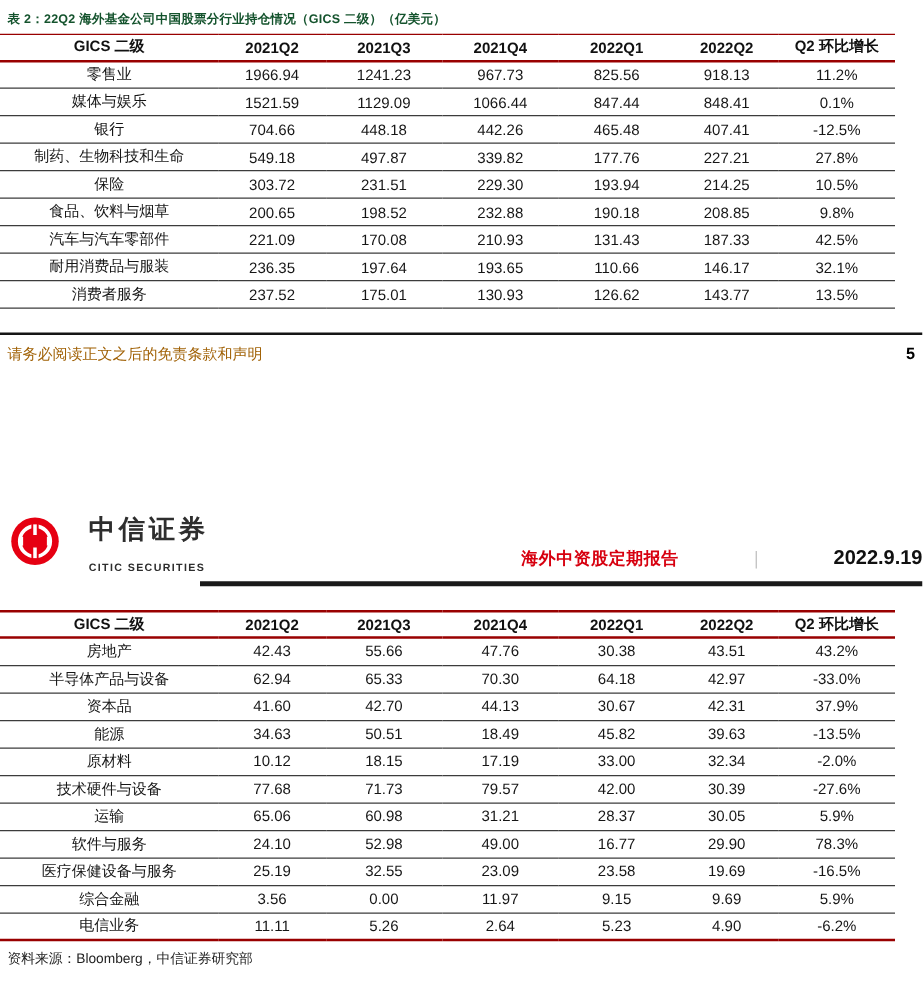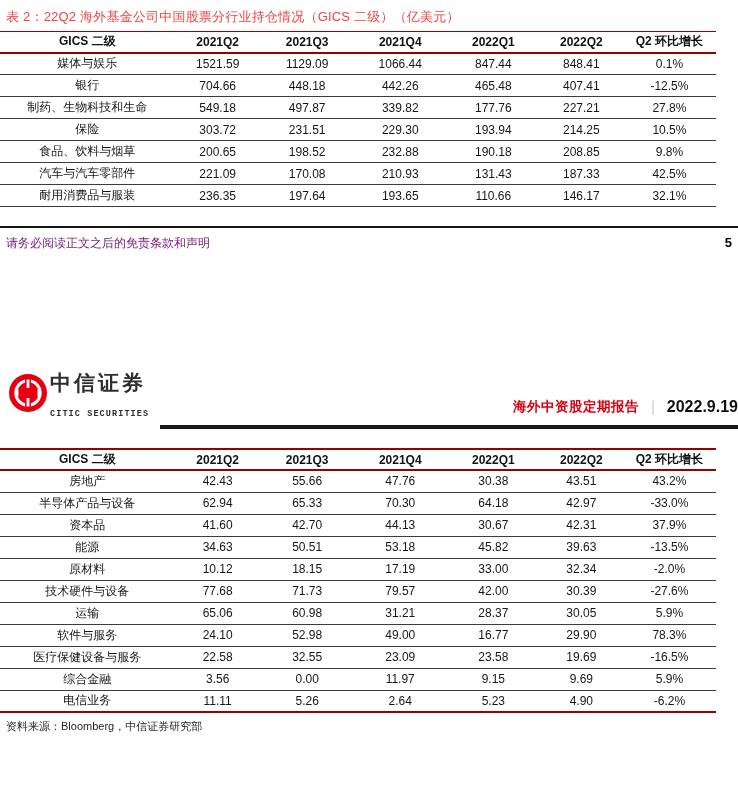--- a/index.html
+++ b/index.html
@@ -15,23 +15,23 @@
   }
   .page {
     width: 738px;
     height: 787px;
     position: relative;
     box-sizing: border-box;
   }
 
   
   .table-title {
-    font-size: 13px;
-    font-weight: 400;
-    color: #ef4444;
+    font-size: 10px;
+    font-weight: 700;
+    color: #14532d;
     padding: 8px 0 5px 6px;
     letter-spacing: 0.2px;
   }
 
   
   table.report-table {
     width: 716px;
     border-collapse: collapse;
     table-layout: fixed;
     font-size: 12px;
@@ -73,21 +73,21 @@
 
   
   .p5-footer {
     margin-top: 19px;
     border-top: 2px solid #151515;
     display: flex;
     justify-content: space-between;
     align-items: flex-start;
     padding: 7px 4px 0 6px;
   }
-  .p5-disclaimer { font-size: 12px; color: #701a75; }
+  .p5-disclaimer { font-size: 12px; color: #a16207; }
   .p5-pagenum { font-size: 13px; font-weight: 700; color: #000; padding-right: 2px; }
 
   
   .p6-header {
     margin-top: 122px;
     height: 44px;
     position: relative;
     display: flex;
     justify-content: space-between;
     align-items: flex-end;
@@ -97,43 +97,43 @@
     position: absolute;
     left: 160px;
     right: 0;
     bottom: 0;
     height: 4px;
     background: #1a1a1a;
   }
   .brand {
     display: flex;
     align-items: center;
-    gap: 2px;
+    gap: 23px;
     padding-left: 8px;
   }
   .brand-text { display: flex; flex-direction: column; line-height: 1; }
   .brand-cn {
     font-size: 21px;
     font-weight: 700;
     color: #2e2e2e;
     letter-spacing: 3px;
     font-family: "Liberation Serif", "DejaVu Serif", serif;
   }
   .brand-en {
     font-size: 8.5px;
     font-weight: 700;
     color: #2e2e2e;
     letter-spacing: 1.1px;
     margin-top: 16px;
-    font-family: Liberation Mono, monospace;
   }
   .report-meta {
     display: flex;
     padding-bottom: 2px;
     white-space: nowrap;
+    gap: 48px;
   }
   .report-type {
     font-size: 13.5px;
     font-weight: 700;
     color: #d7000f;
     letter-spacing: 0.5px;
   }
   .meta-sep {
     color: #b5b5b5;
     font-size: 14px;
@@ -169,20 +169,29 @@
             <th>2021Q2</th>
             <th>2021Q3</th>
             <th>2021Q4</th>
             <th>2022Q1</th>
             <th>2022Q2</th>
             <th>Q2 环比增长</th>
           </tr>
         </thead>
       <tbody>
           <tr>
+            <td>零售业</td>
+            <td>1966.94</td>
+            <td>1241.23</td>
+            <td>967.73</td>
+            <td>825.56</td>
+            <td>918.13</td>
+            <td>11.2%</td>
+          </tr>
+          <tr>
             <td>媒体与娱乐</td>
             <td>1521.59</td>
             <td>1129.09</td>
             <td>1066.44</td>
             <td>847.44</td>
             <td>848.41</td>
             <td>0.1%</td>
           </tr>
           <tr>
             <td>银行</td>
@@ -230,20 +239,29 @@
             <td>42.5%</td>
           </tr>
           <tr>
             <td>耐用消费品与服装</td>
             <td>236.35</td>
             <td>197.64</td>
             <td>193.65</td>
             <td>110.66</td>
             <td>146.17</td>
             <td>32.1%</td>
+          </tr>
+          <tr>
+            <td>消费者服务</td>
+            <td>237.52</td>
+            <td>175.01</td>
+            <td>130.93</td>
+            <td>126.62</td>
+            <td>143.77</td>
+            <td>13.5%</td>
           </tr>
         </tbody>
     </table>
 
     <div class="p5-footer">
       <span class="p5-disclaimer">请务必阅读正文之后的免责条款和声明</span>
       <span class="p5-pagenum">5</span>
     </div>
   </div>
 
@@ -314,21 +332,21 @@
               <td>42.70</td>
               <td>44.13</td>
               <td>30.67</td>
               <td>42.31</td>
               <td>37.9%</td>
             </tr>
             <tr>
               <td>能源</td>
               <td>34.63</td>
               <td>50.51</td>
-              <td>53.18</td>
+              <td>18.49</td>
               <td>45.82</td>
               <td>39.63</td>
               <td>-13.5%</td>
             </tr>
             <tr>
               <td>原材料</td>
               <td>10.12</td>
               <td>18.15</td>
               <td>17.19</td>
               <td>33.00</td>
@@ -357,21 +375,21 @@
               <td>软件与服务</td>
               <td>24.10</td>
               <td>52.98</td>
               <td>49.00</td>
               <td>16.77</td>
               <td>29.90</td>
               <td>78.3%</td>
             </tr>
             <tr>
               <td>医疗保健设备与服务</td>
-              <td>22.58</td>
+              <td>25.19</td>
               <td>32.55</td>
               <td>23.09</td>
               <td>23.58</td>
               <td>19.69</td>
               <td>-16.5%</td>
             </tr>
             <tr>
               <td>综合金融</td>
               <td>3.56</td>
               <td>0.00</td>

